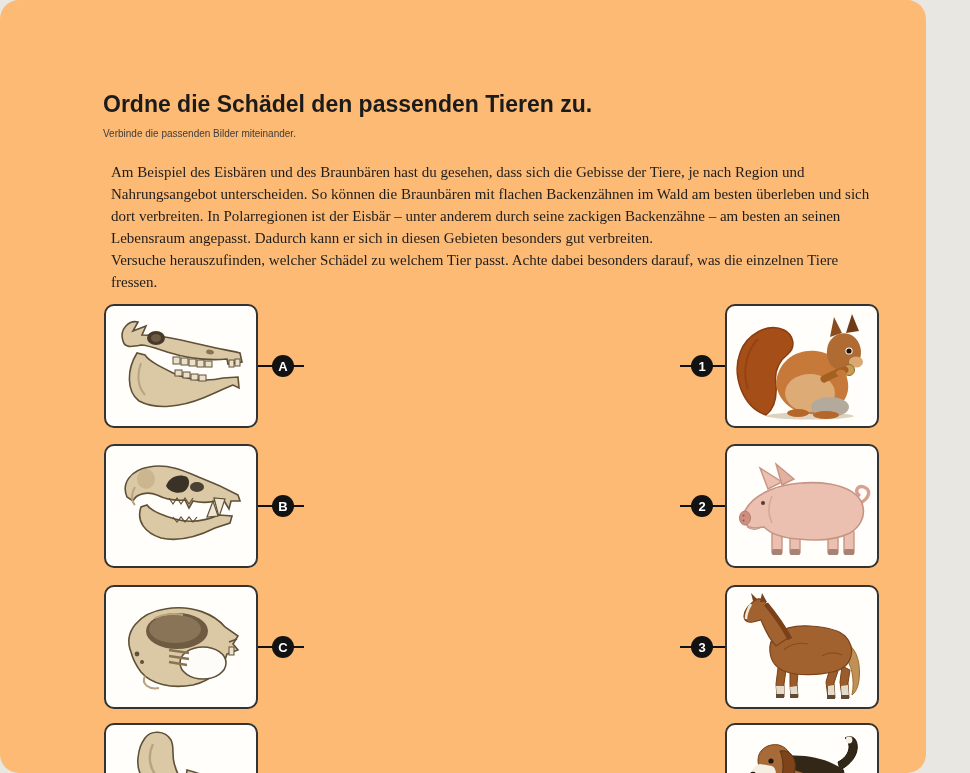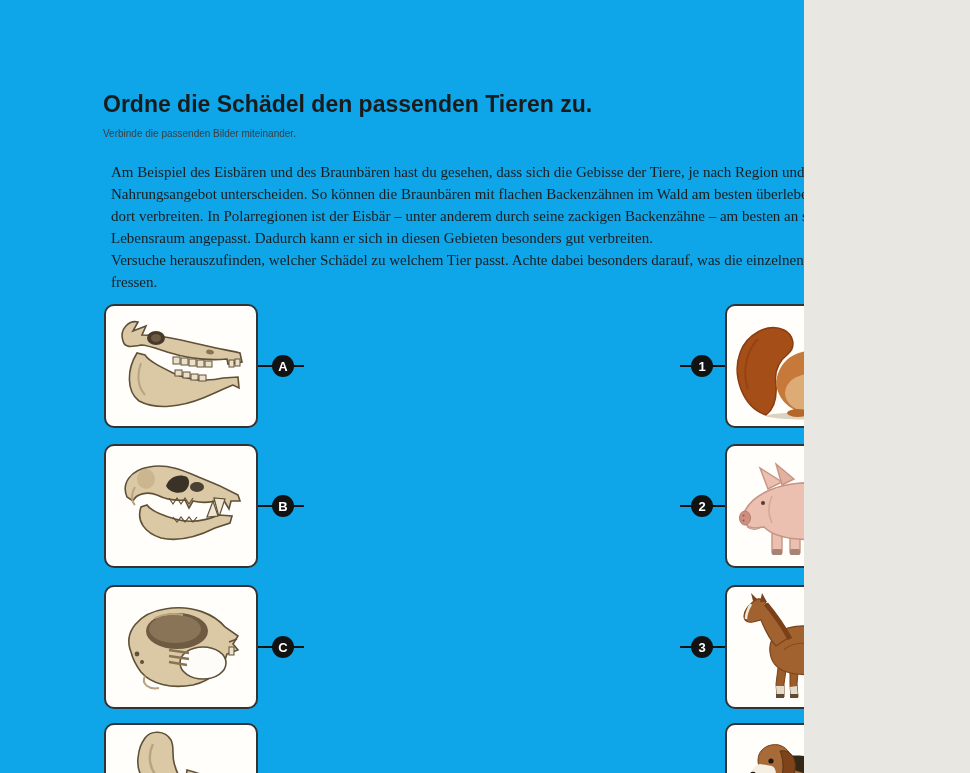--- a/index.html
+++ b/index.html
@@ -1,19 +1,20 @@
 <!DOCTYPE html>
 <html lang="de"><head>
 <meta charset="utf-8">
 <style>
   html,body{margin:0;padding:0;}
   body{font-family:"Liberation Sans",sans-serif;background:#e9e7e2;}
   .screen{
-    position:relative;width:804px;height:773px;overflow:hidden;
-    background:#0ea5e9;
+    position:relative;width:926px;height:773px;overflow:hidden;
+    background:#fdba74;
+    border-radius:19px;
   }
   .page-title{
     position:absolute;left:103px;top:91px;
     font-size:23px;font-weight:bold;color:#1b1b1b;
   }
   .page-subtitle{
     position:absolute;left:103px;top:128px;
     font-size:10px;color:#3d3d3d;
   }
   .intro{

